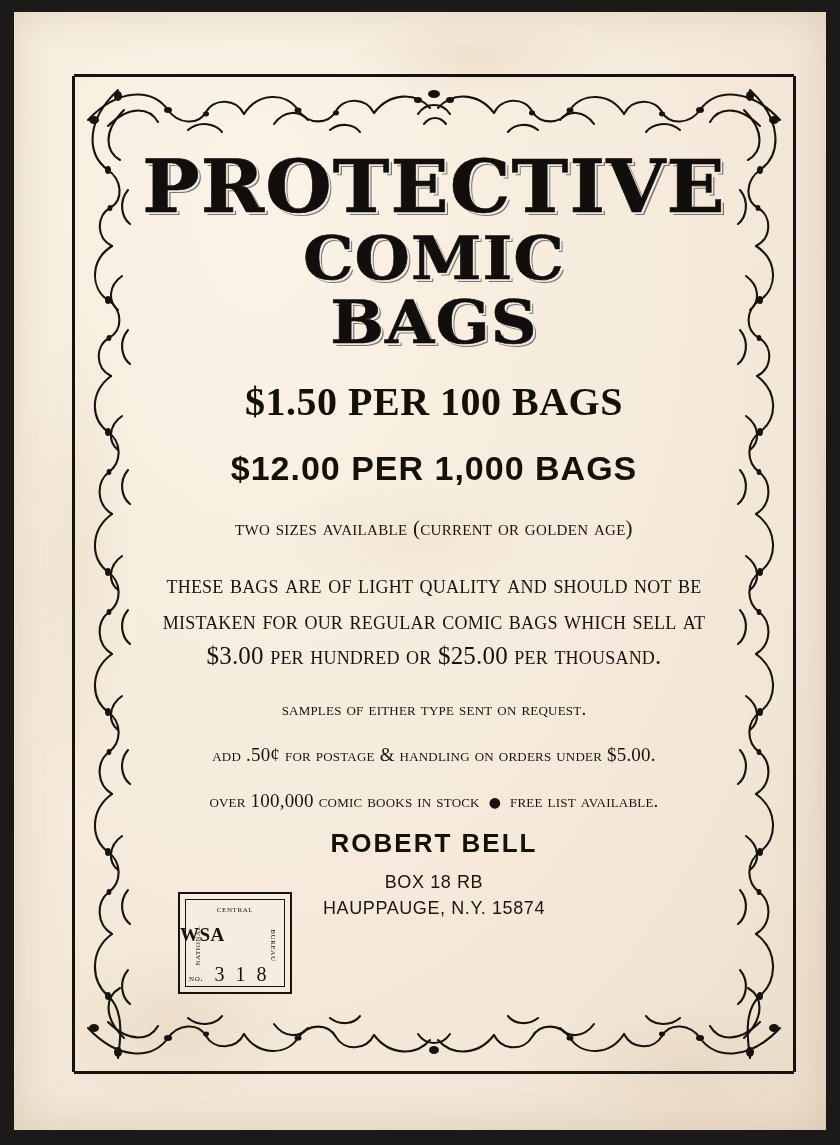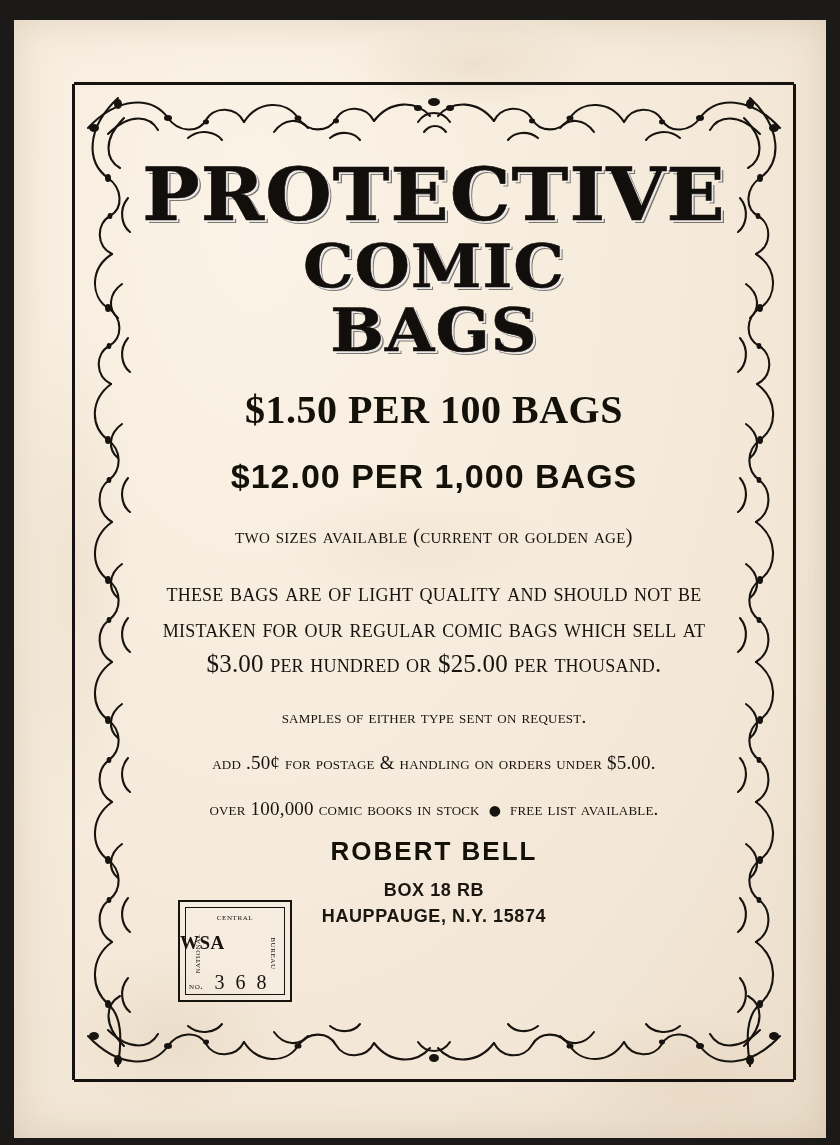--- a/index.html
+++ b/index.html
@@ -18,21 +18,21 @@
   #page {
     position: relative;
     width: 840px;
     height: 1145px;
     background: #1c1a18;
     overflow: hidden;
   }
   #paper {
     position: absolute;
     left: 14px;
-    top: 20px;
+    top: 12px;
     width: 812px;
     height: 1118px;
     background:
       radial-gradient(ellipse at 30% 18%, #fbf3e7 0%, #f6ecdd 42%, #f2e6d6 72%, #eadcc9 100%);
     box-shadow: inset 0 0 40px rgba(180,160,130,0.35);
   }
   
   .blotch {
     position: absolute;
     border-radius: 50%;
@@ -144,21 +144,21 @@
   .seller {
     font-family: "Liberation Sans", sans-serif;
     font-weight: bold;
     font-size: 26px;
     letter-spacing: 2px;
     margin: 16px 0 10px 0;
     color: #141109;
   }
   .addr {
     font-family: "Liberation Sans", sans-serif;
-    font-weight: bold;
+    font-weight: normal;
     font-size: 18px;
     letter-spacing: 0.6px;
     line-height: 1.45;
     margin: 0;
     color: #1a1610;
   }
 
   
   #wsa {
     position: absolute;
@@ -433,17 +433,17 @@
       <div class="addr">HAUPPAUGE, N.Y. 15874</div>
     </div>
 
     <div id="wsa">
       <div class="inner"></div>
       <div class="t-central">CENTRAL</div>
       <div class="t-national">NATIONAL</div>
       <div class="t-bureau">BUREAU</div>
       <div class="t-wsa">WSA</div>
       <div class="t-no">NO.</div>
-      <div class="t-num">3 6 8</div>
+      <div class="t-num">3 1 8</div>
     </div>
 
   </div>
 </div>
 
 </body></html>

